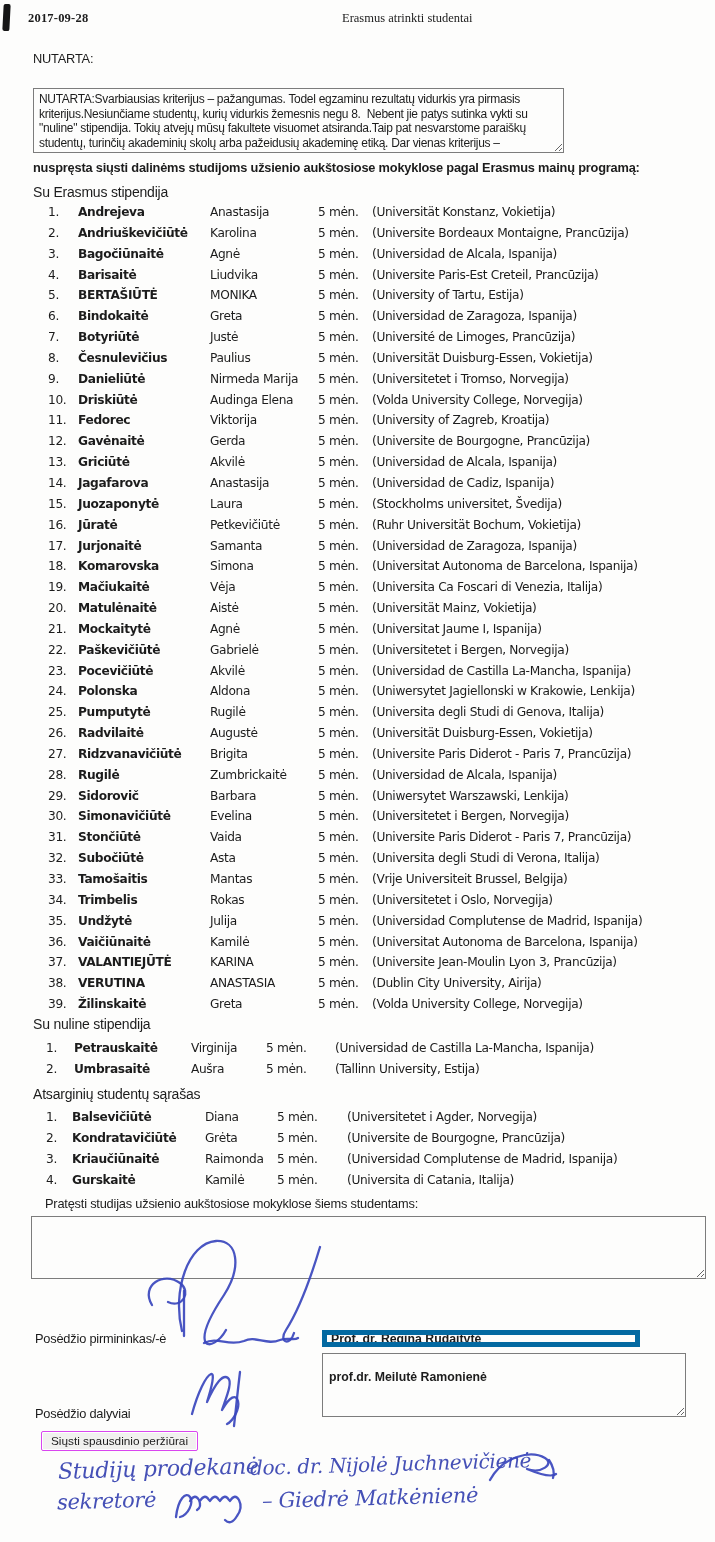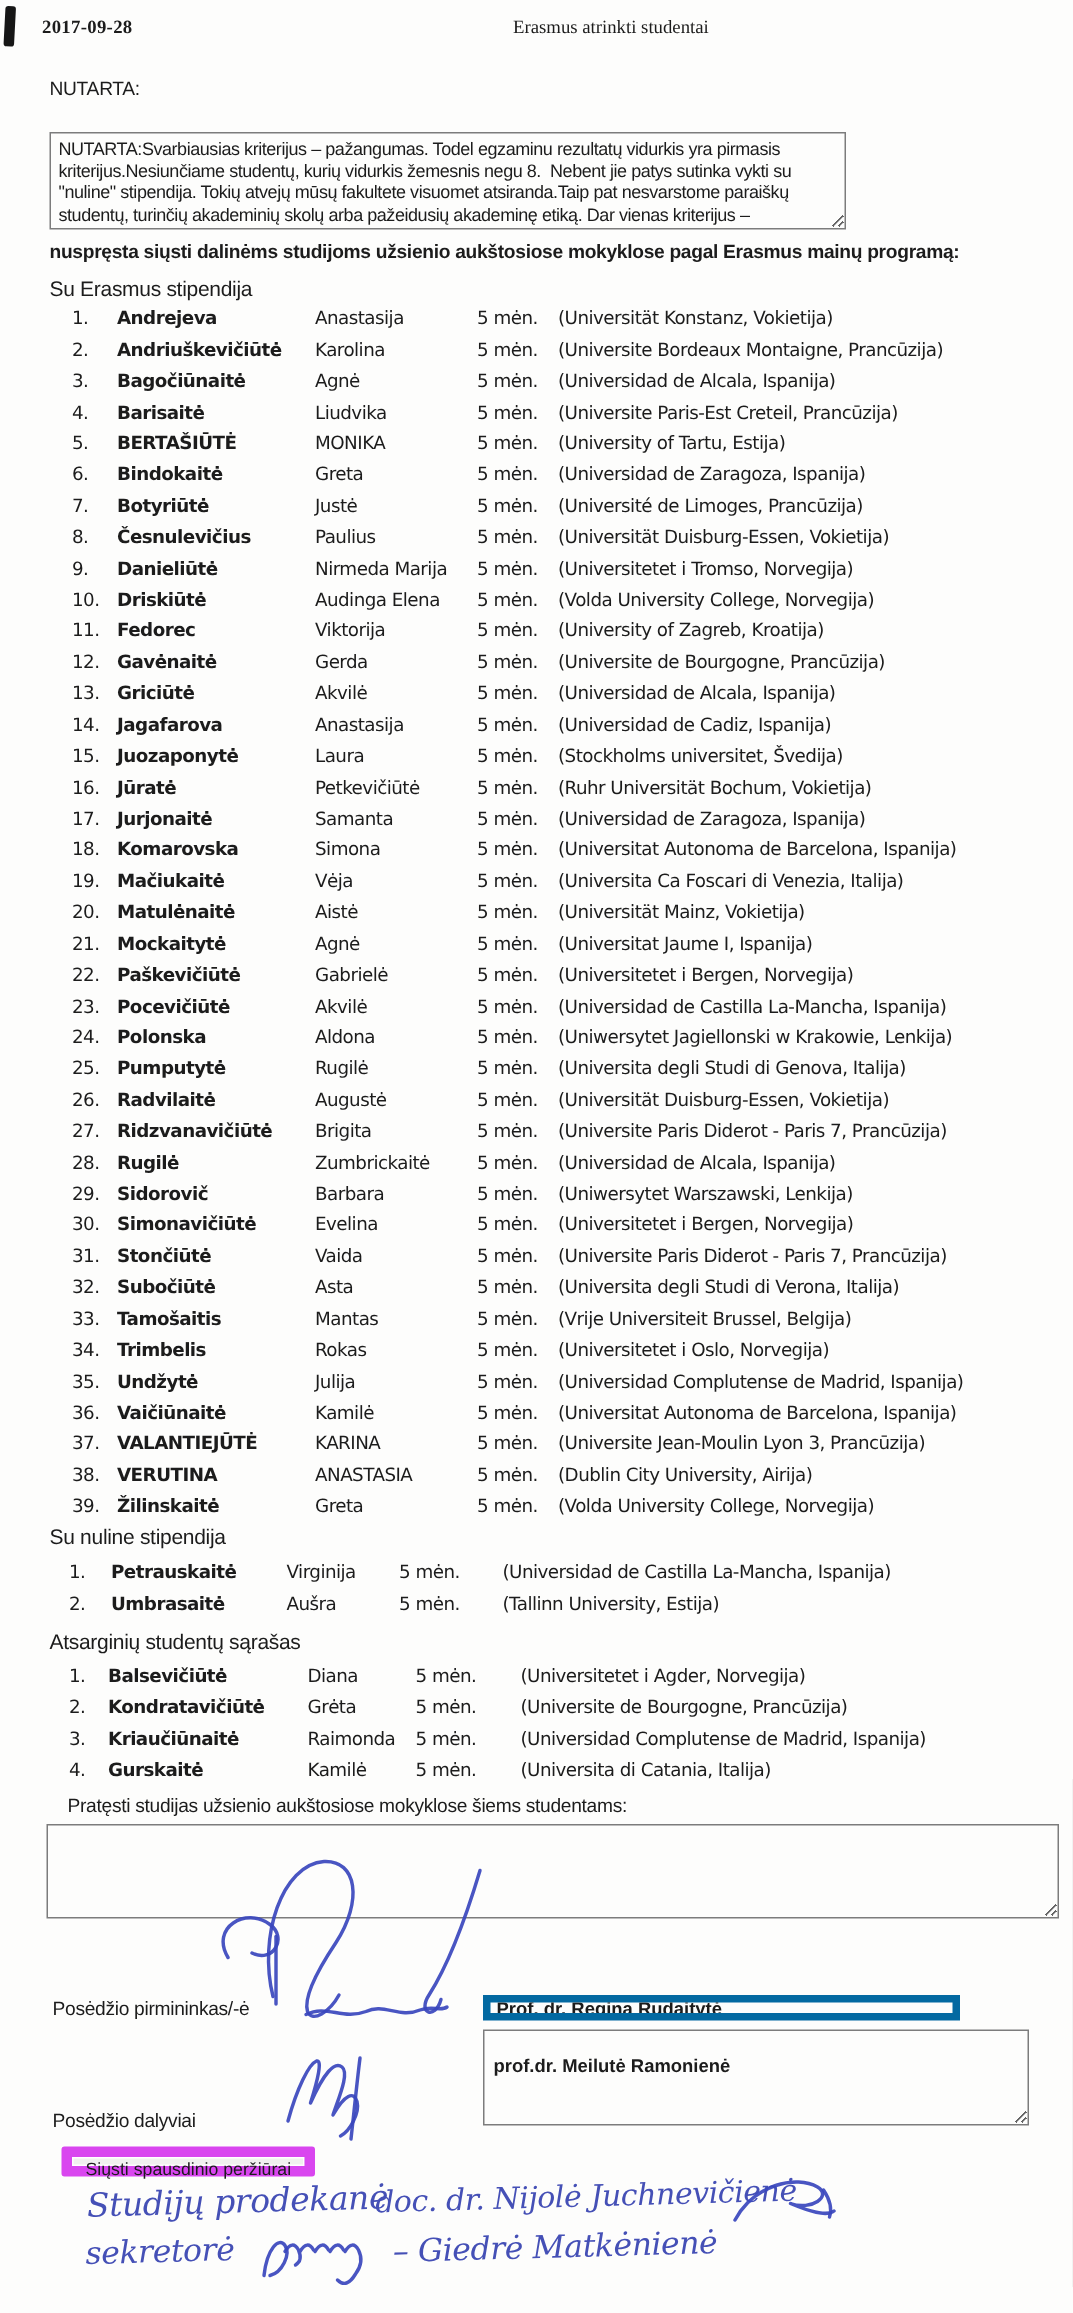--- a/index.html
+++ b/index.html
@@ -26,21 +26,21 @@
   .srow{display:grid;align-items:start;font-family:"DejaVu Sans",sans-serif;font-size:12.2px;letter-spacing:-.35px;white-space:nowrap;}
   .list-erasmus{left:48px;top:205px;width:662px;}
   .list-erasmus .srow{grid-template-columns:30px 132px 108px 54px 1fr;height:20.85px;}
   .list-zero{left:46px;top:1041px;width:664px;}
   .list-zero .srow{grid-template-columns:28px 117px 75px 69px 1fr;height:21px;}
   .list-reserve{left:46px;top:1110px;width:664px;}
   .list-reserve .srow{grid-template-columns:26px 133px 72px 70px 1fr;height:21px;}
   .surname{font-weight:bold;}
   .btn{position:absolute;left:41px;top:1431px;height:20px;padding:1px 9px;
        font-family:"Liberation Sans",sans-serif;font-size:11.8px;color:#1c1c1c;
-       background:#f1f1ef;border:7px solid #d946ef;border-radius:2px;
+       background:#f1f1ef;border:1px solid #d946ef;border-radius:2px;
        box-shadow:inset 0 0 0 1px #ffffff;cursor:pointer;white-space:nowrap;}
   .hw{position:absolute;font-family:"DejaVu Serif",serif;font-style:italic;color:#4550b6;
       white-space:nowrap;transform:rotate(-1.6deg);letter-spacing:-.3px;}
   .ink{position:absolute;pointer-events:none;}
   .ink path{fill:none;stroke:#3a46bd;stroke-width:2.3;stroke-linecap:round;stroke-linejoin:round;opacity:.92;}
 </style>
 </head>
 <body>
 
 <div class="page">

